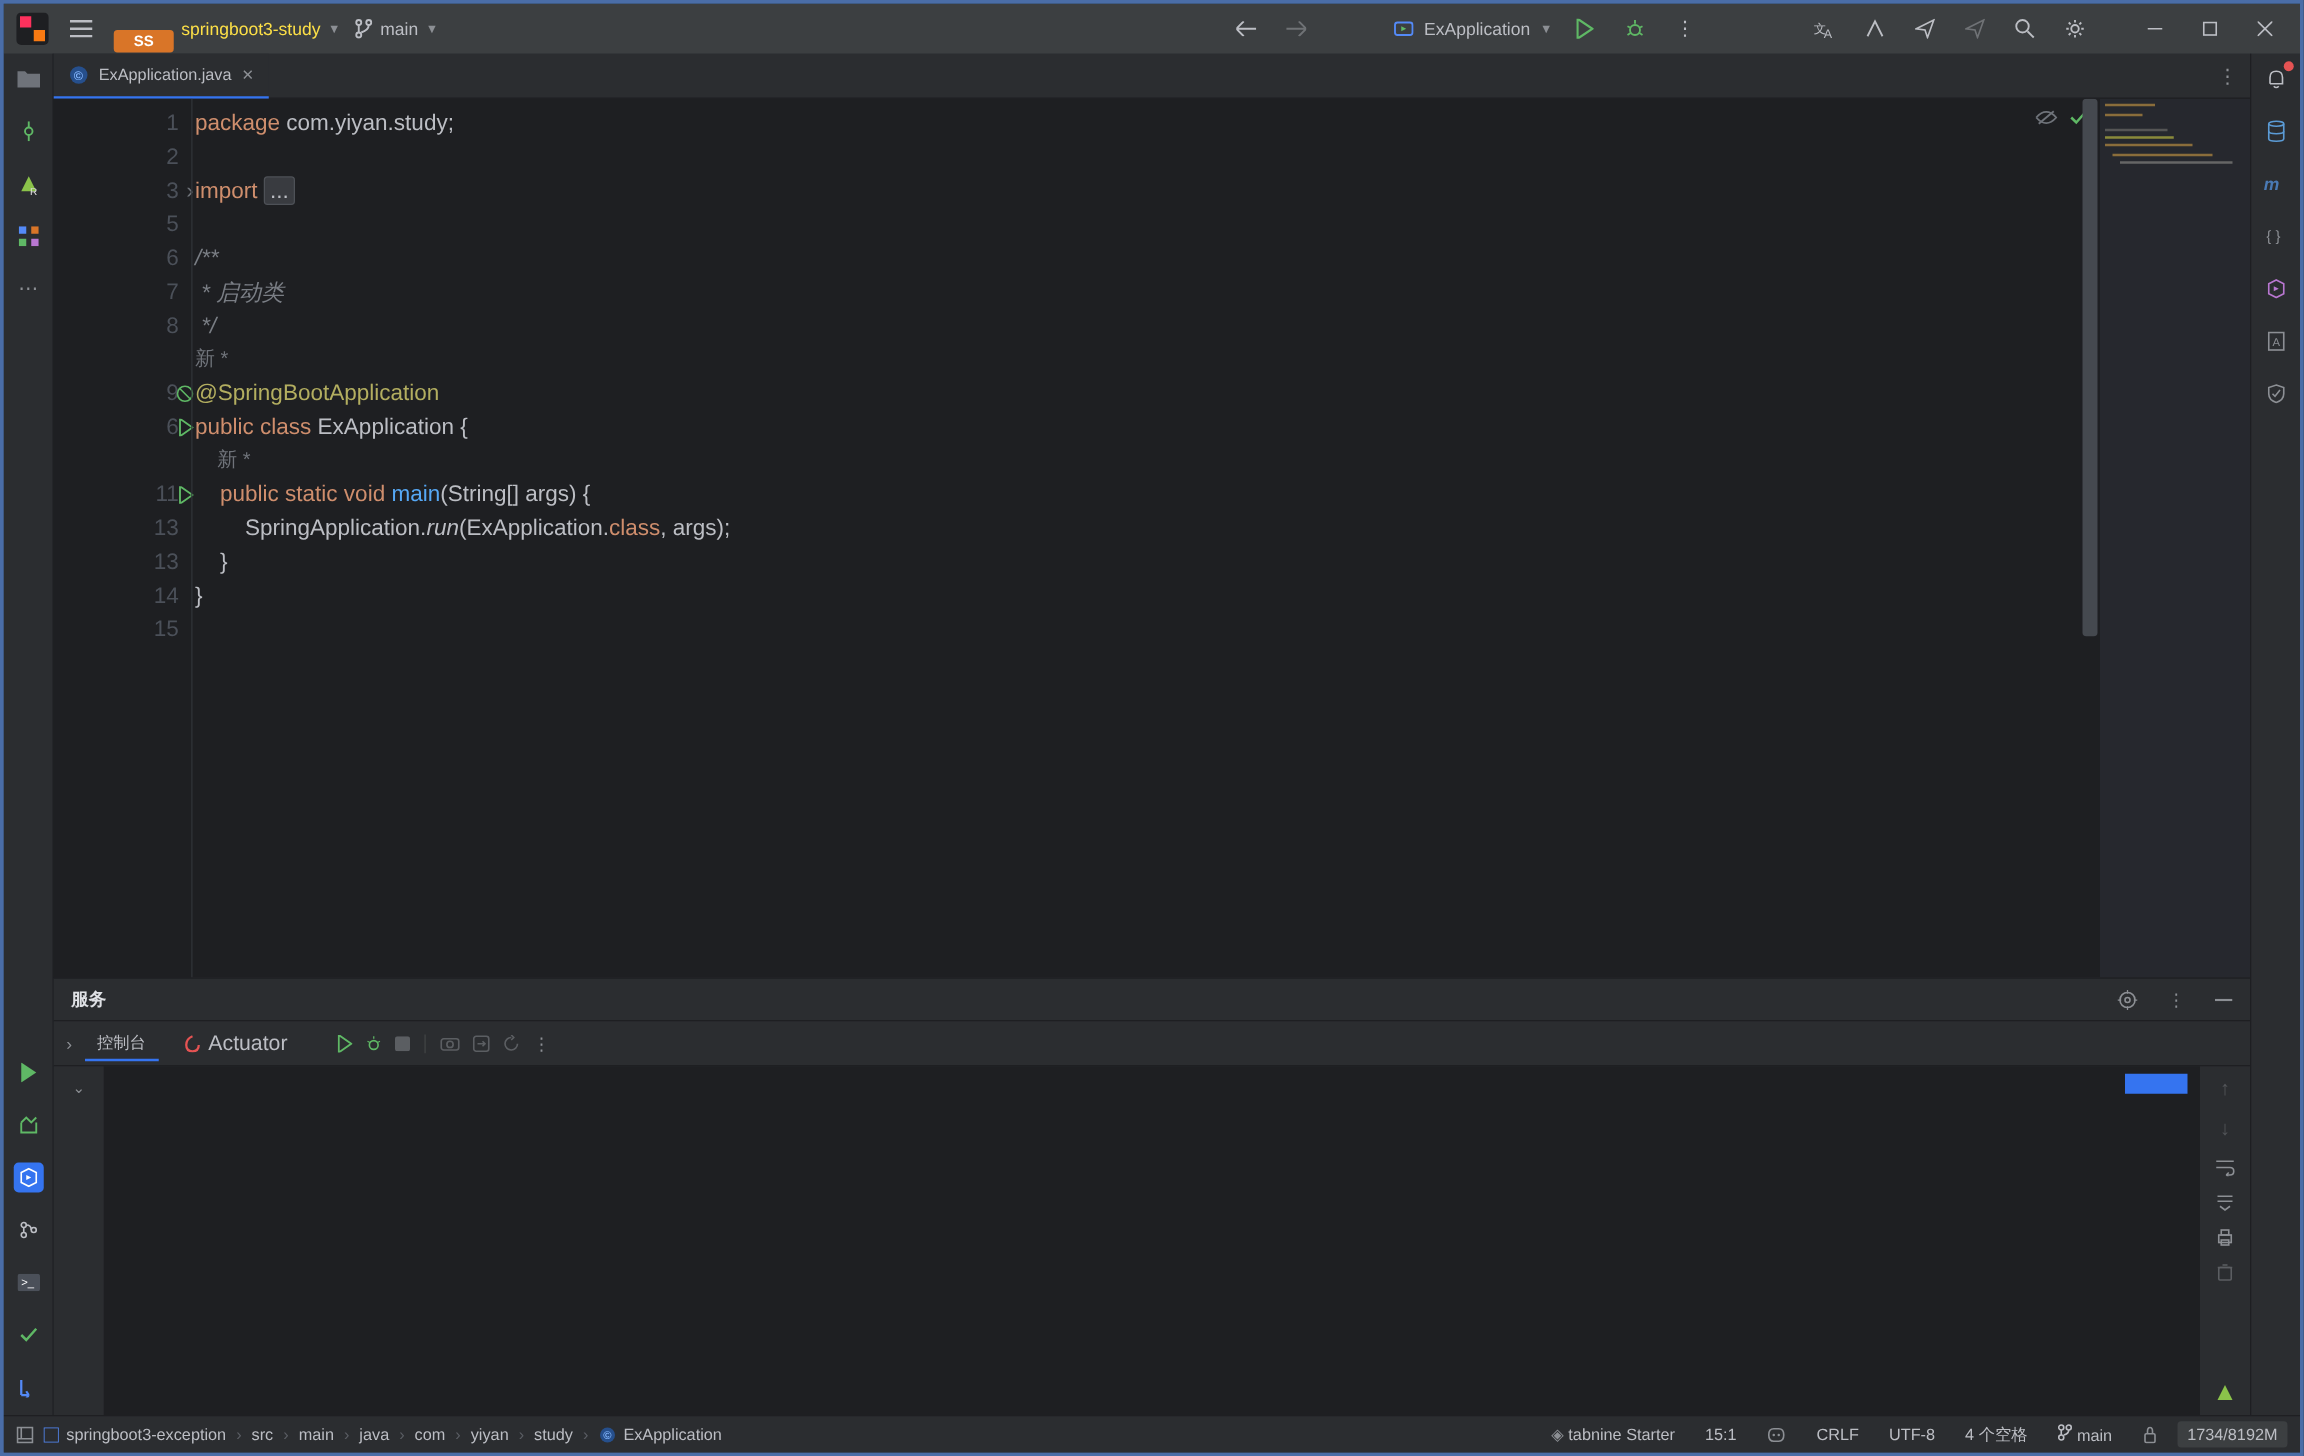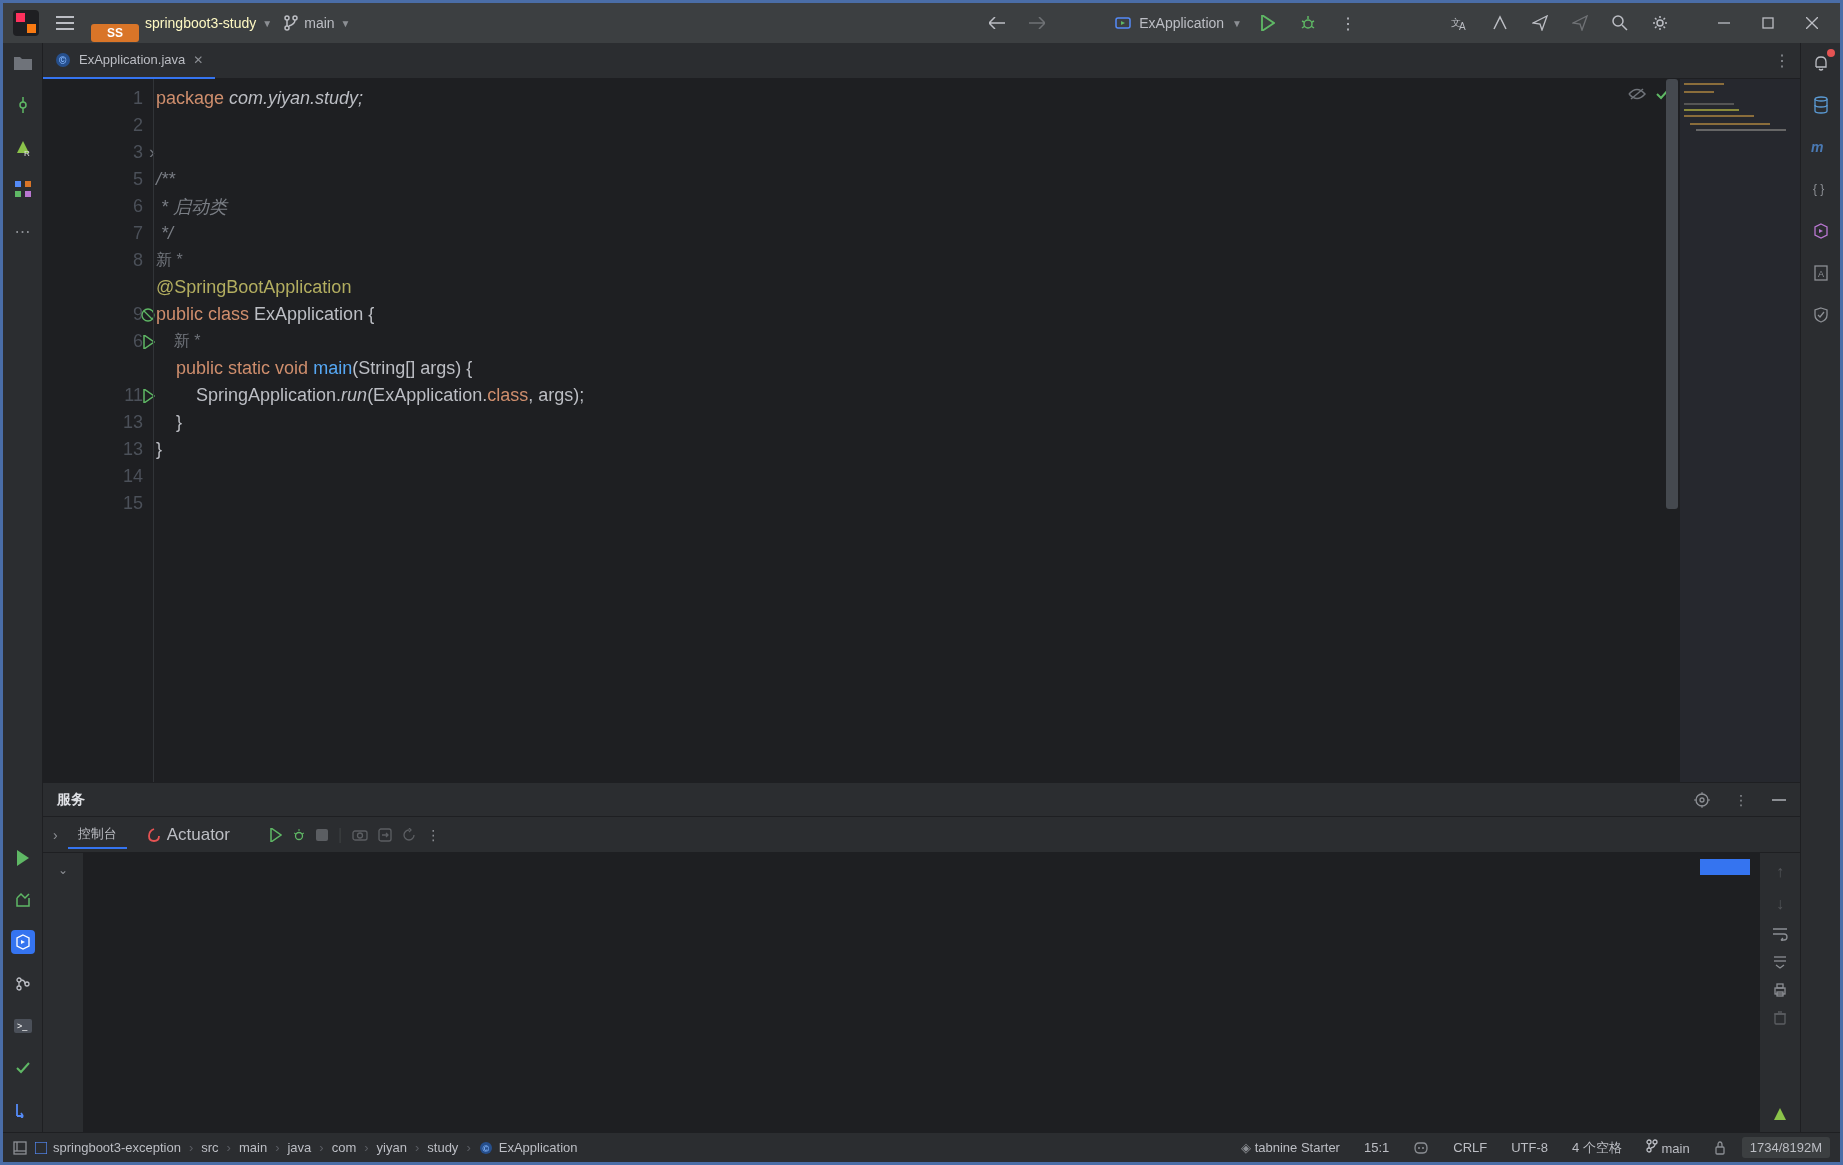--- a/index.html
+++ b/index.html
@@ -1,20 +1,20 @@
 <!DOCTYPE html>
 <html><head>
 <meta charset="utf-8">
 <style>
 * { margin:0; padding:0; box-sizing:border-box; font-family:"Segoe UI",Arial,sans-serif; }
 body { background:#2b2d30; color:#bcbec4; width:1843px; height:1165px; overflow:hidden; border:3px solid #4a6da7; }
 .titlebar { height:40px; background:#3c3f41; display:flex; align-items:center; padding:0 10px; gap:12px; }
 .titlebar .logo { width:26px; height:26px; }
 .titlebar .proj-badge { background:#d97528; color:#fff; padding:2px 16px; border-radius:3px; font-size:12px; font-weight:bold;margin-top:20px; }
-.titlebar .proj-name { color:#fef9c3; font-size:14px; }
+.titlebar .proj-name { color:#fde047; font-size:14px; }
 .titlebar .chev { color:#8c8f94; font-size:10px; }
 .titlebar .branch { display:flex; align-items:center; gap:6px; color:#bcbec4; font-size:14px; }
 .titlebar .spacer { flex:1; }
 .titlebar .run-cfg { display:flex; align-items:center; gap:8px; font-size:14px; }
 .titlebar .icon-btn { width:28px; height:28px; display:flex; align-items:center; justify-content:center; cursor:pointer; color:#bcbec4; }
 .titlebar .run-btn { color:#5fb865; }
 .titlebar .debug-btn { color:#5fb865; }
 .titlebar .win-btns { display:flex; gap:8px; margin-left:20px; }
 .titlebar .win-btns .icon-btn { width:36px; }
 .main-area { display:flex; height:calc(100% - 40px - 30px); }
@@ -27,21 +27,21 @@
 .tab .tab-name { color:#bcbec4; font-size:13px; }
 .tab .tab-close { color:#8c8f94; font-size:12px; cursor:pointer; }
 .tabs-row .tab-more { margin-left:auto; margin-right:10px; color:#8c8f94; cursor:pointer; }
 .editor-wrap { flex:1; display:flex; background:#1e1f22; position:relative; overflow:hidden; }
 .gutter { width:110px; background:#1e1f22; padding-top:6px; font-family:"JetBrains Mono",Consolas,monospace; font-size:18px; }
 .gutter .ln-row { height:27px; display:flex; align-items:center; justify-content:flex-end; padding-right:10px; color:#4b5059; position:relative; }
 .gutter .ln-row .gut-ico { position:absolute; right:-2px; }
 .code-area { flex:1; padding-top:6px; font-family:"JetBrains Mono",Consolas,monospace; font-size:18px; border-left:1px solid #313438; padding-left:2px; position:relative; }
 .code-line { height:27px; display:flex; align-items:center; white-space:pre; }
 .kw { color:#cf8e6d; }
-.pkg { color:#bcbec4;font-style:italic; }
+.pkg { color:#bcbec4; }
 .cmt { color:#7a7e85; font-style:italic; }
 .ann { color:#b3ae60; }
 .cls { color:#bcbec4; }
 .mth-it { color:#bcbec4; font-style:italic; }
 .fold-box { background:#393b40; border:1px solid #4e5157; border-radius:3px; padding:0 4px; color:#bcbec4; }
 .inlay { color:#6f737a; font-size:16px; }
 .inspect-icons { position:absolute; top:8px; right:10px; display:flex; gap:10px; }
 .inspect-icons span { cursor:pointer; }
 .minimap { width:120px; background:#26282e; position:relative; }
 .scroll-thumb { position:absolute; right:2px; top:0; width:12px; height:430px; background:#45494f; border-radius:3px; }
@@ -359,20 +359,21 @@
               </svg>
             </span>
           <span>
               <svg width="14" height="14" viewBox="0 0 14 14">
                 <path d="M1 7 L5 11 L13 2" fill="none" stroke="#5fb865" stroke-width="2"></path>
               </svg>
             </span>
         </div>
         <div class="code-line"><span class="kw">package</span><span class="pkg"> com.yiyan.study;</span></div>
         <div class="code-line"></div>
+        <div class="code-line"><span class="kw">import</span><span> </span><span class="fold-box">...</span></div>
         <div class="code-line"></div>
         <div class="code-line"><span class="cmt">/**</span></div>
         <div class="code-line"><span class="cmt"> * 启动类</span></div>
         <div class="code-line"><span class="cmt"> */</span></div>
         <div class="code-line"><span class="inlay">新 *</span></div>
         <div class="code-line"><span class="ann">@SpringBootApplication</span></div>
         <div class="code-line"><span class="kw">public</span><span> </span><span class="kw">class</span><span> </span><span class="cls">ExApplication</span><span> {</span></div>
         <div class="code-line"><span class="inlay">    新 *</span></div>
         <div class="code-line"><span>    </span><span class="kw">public</span><span> </span><span class="kw">static</span><span> </span><span class="kw">void</span><span> </span><span style="color:#56a8f5">main</span><span>(String[] args) {</span></div>
         <div class="code-line"><span>        SpringApplication.</span><span class="mth-it">run</span><span>(ExApplication.</span><span class="kw">class</span><span>, args);</span></div>

